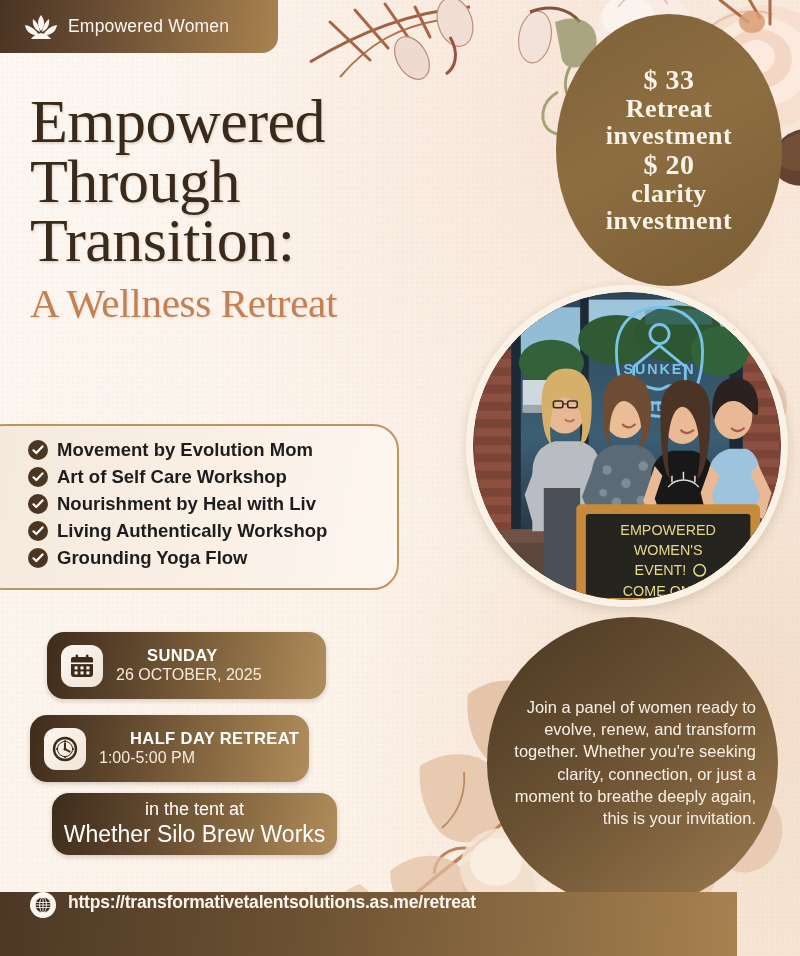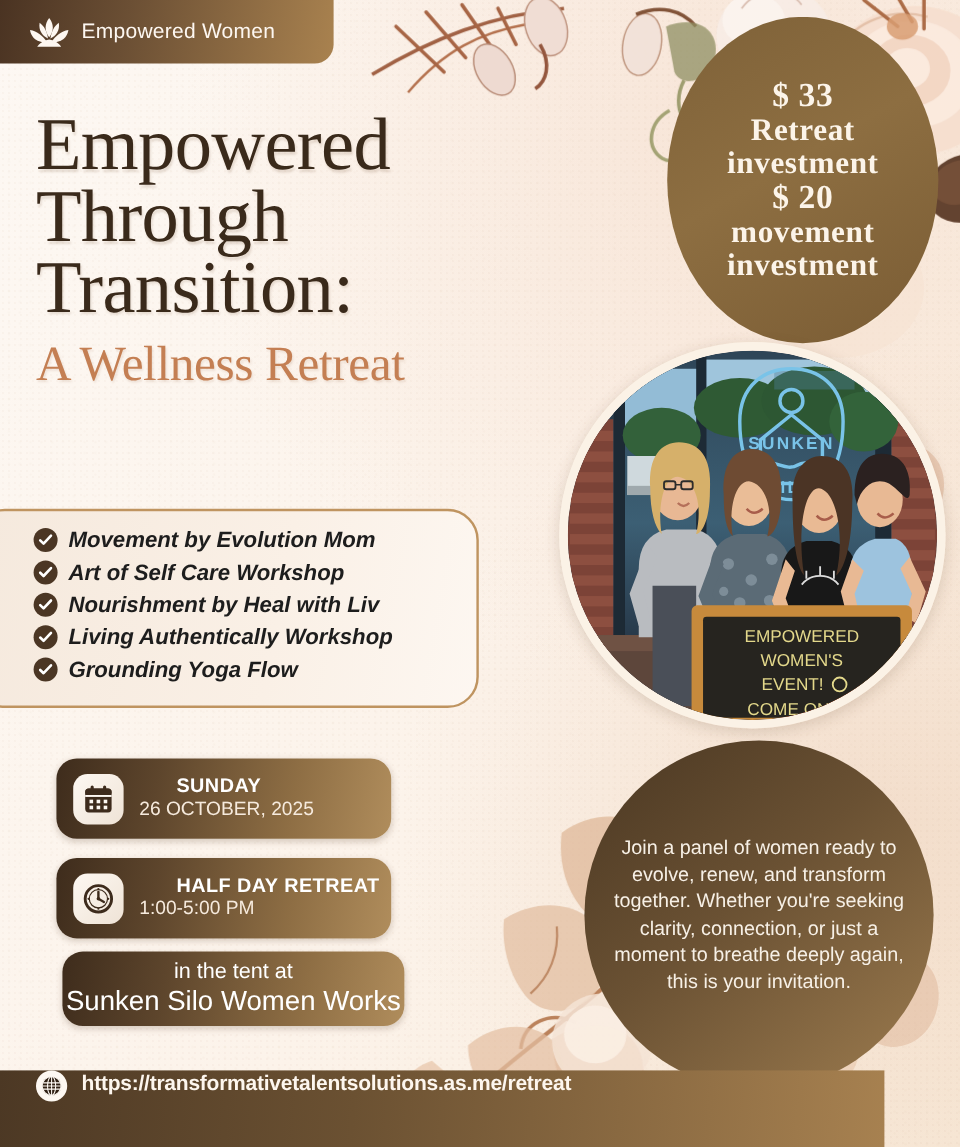--- a/index.html
+++ b/index.html
@@ -125,41 +125,40 @@
     padding: 13px 0 0 48px;
     z-index: 5;
   }
   .check-row {
     display: flex; align-items: center; gap: 9px;
     margin-bottom: 5px;
   }
   .check-row .txt {
     font-size: 18.5px; font-weight: bold; color: #1d1d1d;
     white-space: nowrap;
-    font-style: italic;
   }
   .check-badge {
     width: 20px; height: 20px; flex: 0 0 20px;
     border-radius: 50%;
     background: #4b3624;
     display: flex; align-items: center; justify-content: center;
   }
   .check-badge svg { width: 12px; height: 12px; }
 
   
   .pill {
     position: absolute;
     border-radius: 17px;
     background: linear-gradient(100deg, #3e2c1c 0%, #5d452c 30%, #8e6e44 70%, #b08d5c 100%);
     display: flex; align-items: center;
     z-index: 5;
     box-shadow: 0 2px 5px rgba(80,55,30,.22);
   }
   #pill-date { left: 47px; top: 632px; width: 279px; height: 67px; padding-left: 14px; gap: 13px; }
-  #pill-time { left: 47px; top: 715px; width: 279px; height: 67px; padding-left: 14px; gap: 13px; }
+  #pill-time { left: 30px; top: 715px; width: 279px; height: 67px; padding-left: 14px; gap: 13px; }
   #pill-venue{ left: 52px; top: 793px; width: 285px; height: 62px; justify-content: center; }
 
   .pill-icon {
     width: 42px; height: 42px; flex: 0 0 42px;
     border-radius: 12px;
     background: linear-gradient(135deg, #fdf8f2 0%, #efe3d6 100%);
     display: flex; align-items: center; justify-content: center;
   }
   .pill-icon svg { width: 26px; height: 26px; }
   .pill-text .l1 {
@@ -181,21 +180,21 @@
     border-radius: 50%;
     background: linear-gradient(140deg, #4a3722 0%, #6a5133 45%, #9d7c4f 100%);
     display: flex; align-items: center; justify-content: center;
     z-index: 5;
     padding: 0 22px;
   }
   #desc-circle p {
     color: #f7f0e6;
     font-size: 16.5px;
     line-height: 1.35;
-    text-align: center;
+    text-align: right;
   }
 
   
   #bottom-bar {
     position: absolute;
     left: 0; bottom: 0;
     width: 737px; height: 64px;
     background: linear-gradient(95deg, #4c3824 0%, #6b5132 40%, #a78150 100%);
     display: flex; align-items: flex-start; gap: 12px;
     padding-left: 30px;
@@ -307,21 +306,21 @@
     <div class="line">Through</div>
     <div class="line">Transition:</div>
     <div class="sub">A Wellness Retreat</div>
   </div>
 
   <div id="price-oval">
     <div class="amt">$ 33</div>
     <div class="lbl">Retreat</div>
     <div class="lbl">investment</div>
     <div class="amt">$ 20</div>
-    <div class="lbl">movement</div>
+    <div class="lbl">clarity</div>
     <div class="lbl">investment</div>
   </div>
 
   <div id="photo-circle">
     <svg viewBox="0 0 322 322">
       <defs>
         <clipPath id="pc">
             <circle cx="161" cy="161" r="161"></circle>
           </clipPath>
         <linearGradient id="glass" x1="0" y1="0" x2="0" y2="1">
@@ -545,21 +544,21 @@
     </span>
     <span class="pill-text">
       <span class="l1" style="display:block">HALF DAY RETREAT</span>
       <span class="l2" style="display:block">1:00-5:00 PM</span>
     </span>
   </div>
 
   <div class="pill" id="pill-venue">
     <span>
       <span class="v1" style="display:block">in the tent at</span>
-      <span class="v2" style="display:block">Sunken Silo Women Works</span>
+      <span class="v2" style="display:block">Whether Silo Brew Works</span>
     </span>
   </div>
 
   <div id="desc-circle">
     <p>Join a panel of women ready to evolve, renew, and transform together. Whether you're seeking clarity, connection, or just a moment to breathe deeply again, this is your invitation.</p>
   </div>
 
   <div id="bottom-bar">
     <span class="globe">
       <svg viewBox="0 0 18 18">

